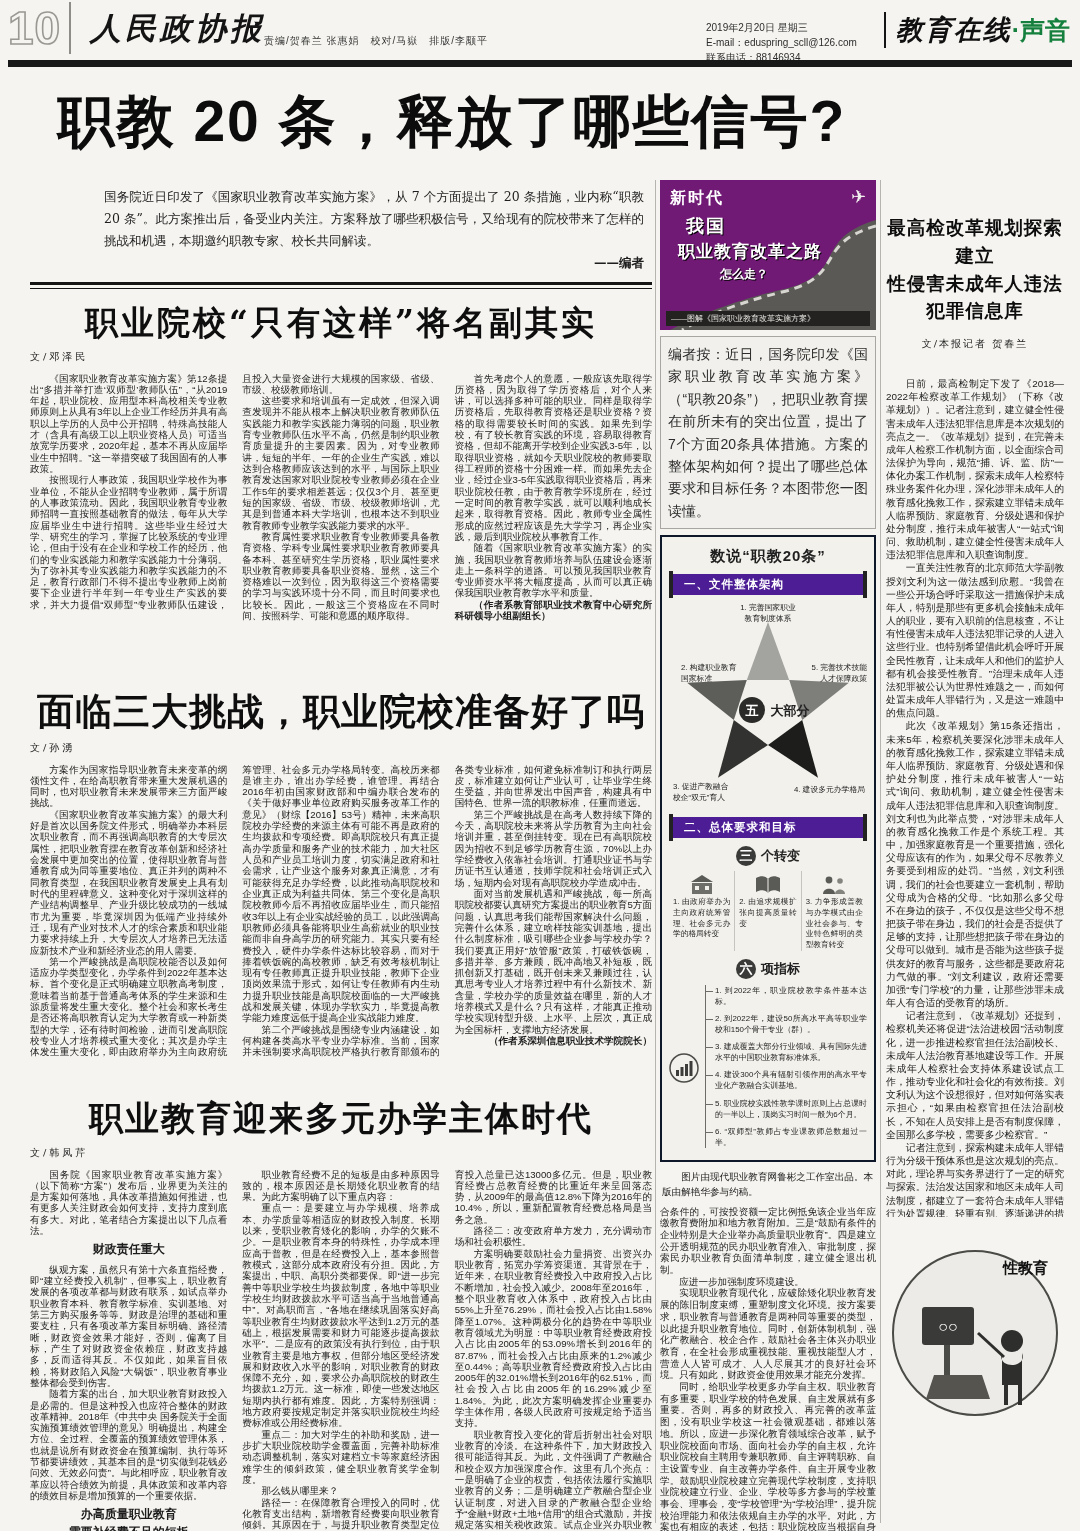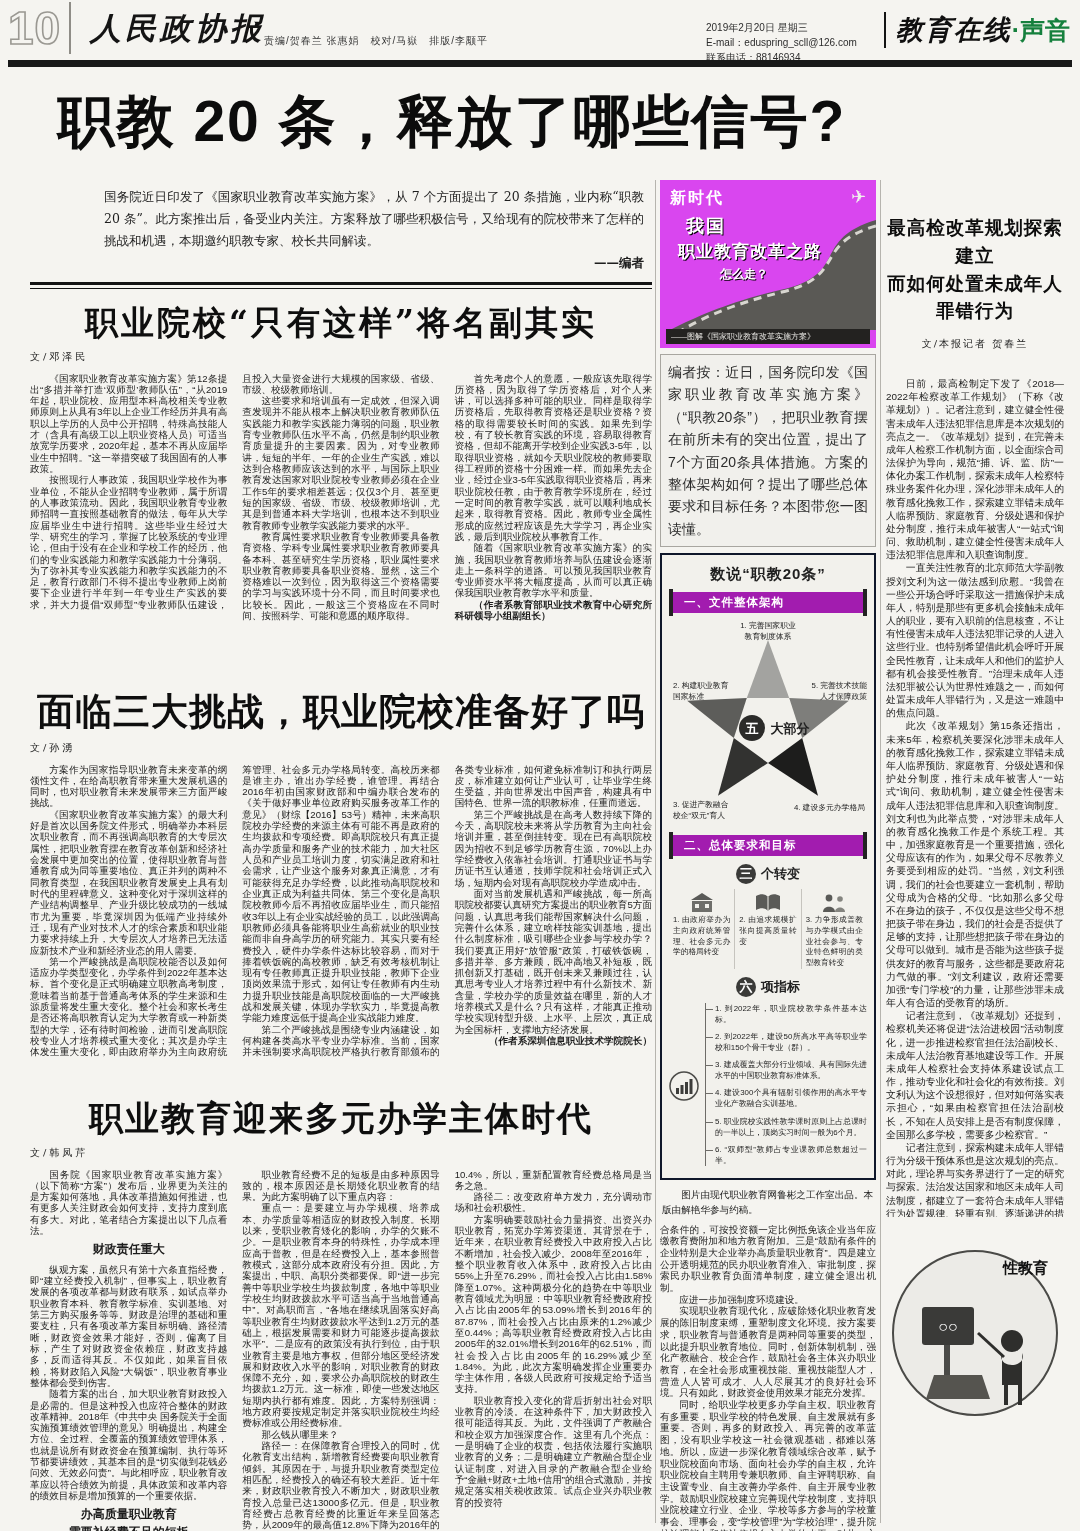--- a/index.html
+++ b/index.html
@@ -38,38 +38,38 @@
   .cols3 p, .col4 p, .r-body p{margin:0;text-indent:2em;}
   p.sub{font-weight:700;text-align:center;text-indent:0;font-size:12px;line-height:1.45;margin:5px 0;
         white-space:pre-line;font-family:"DejaVu Serif",serif;}
   p.tail{font-weight:700;}
   p.tailr{text-align:right;text-indent:0;font-weight:700;}
   p.noindent{text-indent:0;}
   
   .vrule{position:absolute;top:180px;bottom:8px;width:1px;background:#b6b4ae;}
   
   .mid{position:absolute;left:660px;top:180px;width:216px;}
-  .promo{position:relative;height:168px;background:#d946ef;overflow:hidden;color:#fff;}
+  .promo{position:relative;height:150px;background:#701a75;overflow:hidden;color:#fff;}
   .promo-tag{position:absolute;left:10px;top:8px;font-size:16px;font-weight:900;letter-spacing:2px;}
   .promo-l1{position:absolute;left:26px;top:34px;font-size:18px;font-weight:900;letter-spacing:2px;text-shadow:1px 1px 0 #000;}
   .promo-l2{position:absolute;left:18px;top:60px;font-size:17px;font-weight:900;letter-spacing:1px;text-shadow:1px 1px 0 #000;}
   .promo-l3{position:absolute;left:60px;top:86px;font-size:12px;font-weight:900;text-shadow:1px 1px 0 #000;}
   .promo-plane{position:absolute;right:10px;top:6px;font-size:18px;color:#f0efec;}
   .promo-sub{position:absolute;left:6px;right:6px;bottom:4px;background:#232220;font-size:8px;padding:2px 5px;color:#e9e8e4;}
   .note{margin:6px 0;padding:6px 7px;border:1px solid #a8a6a0;background:#f1f0ec;font-size:14px;line-height:1.6;text-align:justify;color:#2c2c2c;}
   .infog{border:2px solid #0f172a;background:#f2f1ec;padding:8px 7px 6px;}
   .ig-title{text-align:center;font-size:15px;font-weight:900;letter-spacing:1px;margin:2px 0 8px;color:#1f1f1f;}
-  .ig-bar{position:relative;background:#a21caf;color:#fff;font-size:11.5px;font-weight:700;padding:3px 12px;margin:8px 3px 6px;letter-spacing:1px;}
+  .ig-bar{position:relative;background:#4c1d95;color:#fff;font-size:11.5px;font-weight:700;padding:3px 12px;margin:8px 3px 6px;letter-spacing:1px;}
   .ig-bar::before,.ig-bar::after{content:"";position:absolute;top:-3px;bottom:-3px;width:4px;background:#222;}
   .ig-bar::before{left:-3px;} .ig-bar::after{right:-3px;}
   .starwrap{position:relative;height:208px;margin:2px 0 4px;}
   .starwrap svg{position:absolute;left:50%;top:50%;transform:translate(-50%,-50%);}
   .sl{position:absolute;font-size:7.8px;line-height:1.35;white-space:pre-line;color:#222;}
   .sl1{left:50%;top:2px;transform:translateX(-50%);text-align:center;}
-  .sl2{left:4px;top:62px;text-align:left;}
+  .sl2{left:12px;top:62px;text-align:left;}
   .sl5{right:0;top:62px;text-align:right;}
   .sl3{left:4px;bottom:6px;}
   .sl4{right:2px;bottom:14px;text-align:right;}
   .chead{text-align:center;margin:8px 0 5px;font-size:13px;font-weight:800;color:#222;}
   .cnum{display:inline-block;width:20px;height:20px;line-height:20px;border-radius:50%;background:#3a3a38;color:#fff;
         font-size:13px;margin-right:5px;text-align:center;}
   .transforms{display:flex;}
   .tr-item{flex:1;font-size:7.7px;line-height:1.4;text-align:justify;padding:0 4px;border-right:1px solid #c6c4be;}
   .tr-item:last-child{border-right:none;}
   .tr-item svg{display:block;margin:4px auto 2px;}
@@ -154,20 +154,21 @@
       <div class="cols3">
 
       <p>国务院《国家职业教育改革实施方案》（以下简称“方案”）发布后，业界更为关注的是方案如何落地，具体改革措施如何推进，也有更多人关注财政会如何支持，支持力度到底有多大。对此，笔者结合方案提出以下几点看法。</p>
           <p class="sub">财政责任重大</p>
           <p>纵观方案，虽然只有第十六条直指经费，即“建立经费投入机制”，但事实上，职业教育发展的各项改革都与财政有联系，如试点举办职业教育本科、教育教学标准、实训基地、对第三方购买服务等等。财政是治理的基础和重要支柱，只有各项改革方案目标明确、路径清晰，财政资金效果才能好，否则，偏离了目标，产生了对财政资金依赖症，财政支持越多，反而适得其反。不仅如此，如果盲目依赖，将财政陷入风险“大锅饭”，职业教育事业整体都会受到伤害。</p>
           <p>随着方案的出台，加大职业教育财政投入是必需的。但是这种投入也应符合整体的财政改革精神。2018年《中共中央 国务院关于全面实施预算绩效管理的意见》明确提出，构建全方位、全过程、全覆盖的预算绩效管理体系，也就是说所有财政资金在预算编制、执行等环节都要讲绩效，其基本目的是“切实做到花钱必问效、无效必问责”。与此相呼应，职业教育改革应以符合绩效为前提，具体政策和改革内容的绩效目标是增加预算的一个重要依据。</p>
           <p class="sub">办高质量职业教育
 需要补经费不足的短板</p>
           <p>职业教育经费不足的短板是由多种原因导致的，根本原因还是长期矮化职业教育的结果。为此方案明确了以下重点内容：</p>
           <p>重点一：是要建立与办学规模、培养成本、办学质量等相适应的财政投入制度。长期以来，受职业教育矮化的影响，办学的欠账不少。一是职业教育本身的特殊性，办学成本理应高于普教，但是在经费投入上，基本参照普教模式，这部分成本政府没有分担。因此，方案提出，中职、高职分类都要保。即“进一步完善中等职业学校生均拨款制度，各地中等职业学校生均财政拨款水平可适当高于当地普通高中”。对高职而言，“各地在继续巩固落实好高等职业教育生均财政拨款水平达到1.2万元的基础上，根据发展需要和财力可能逐步提高拨款水平”。二是应有的政策没有执行到位，由于职业教育主要是地方事权，但部分地区受经济发展和财政收入水平的影响，对职业教育的财政保障不充分，如，要求公办高职院校的财政生均拨款1.2万元。这一标准，即使一些发达地区短期内执行都有难度。因此，方案特别强调：地方政府要按规定制定并落实职业院校生均经费标准或公用经费标准。</p>
+          <p>重点二：加大对学生的补助和奖励，进一步扩大职业院校助学金覆盖面，完善补助标准动态调整机制，落实对建档立卡等家庭经济困难学生的倾斜政策，健全职业教育奖学金制度。</p>
           <p>那么钱从哪里来？</p>
           <p>路径一：在保障教育合理投入的同时，优化教育支出结构，新增教育经费要向职业教育倾斜。其原因在于，与提升职业教育类型定位相匹配，经费投入的确还有较大差距。近十年来，财政职业教育投入不断加大，财政职业教育投入总量已达13000多亿元。但是，职业教育经费占总教育经费的比重近年来呈回落态势，从2009年的最高值12.8%下降为2016年的10.4%，所以，重新配置教育经费总格局是当务之急。</p>
           <p>路径二：改变政府单方发力，充分调动市场和社会积极性。</p>
           <p>方案明确要鼓励社会力量捐资、出资兴办职业教育，拓宽办学筹资渠道。其背景在于，近年来，在职业教育经费投入中政府投入占比不断增加，社会投入减少。2008年至2016年，整个职业教育收入体系中，政府投入占比由55%上升至76.29%，而社会投入占比由1.58%降至1.07%。这种两极分化的趋势在中等职业教育领域尤为明显：中等职业教育经费政府投入占比由2005年的53.09%增长到2016年的87.87%，而社会投入占比由原来的1.2%减少至0.44%；高等职业教育经费政府投入占比由2005年的32.01%增长到2016年的62.51%，而社会投入占比由2005年的16.29%减少至1.84%。为此，此次方案明确发挥企业重要办学主体作用，各级人民政府可按规定给予适当支持。</p>
           <p>职业教育投入变化的背后折射出社会对职业教育的冷淡。在这种条件下，加大财政投入很可能适得其反。为此，文件强调了产教融合和校企双方加强深度合作。这里有几个亮点：一是明确了企业的权责，包括依法履行实施职业教育的义务；二是明确建立产教融合型企业认证制度，对进入目录的产教融合型企业给予“金融+财政+土地+信用”的组合式激励，并按规定落实相关税收政策。试点企业兴办职业教育的投资符</p>
         </div>
     </article>
   </div>
 
   <div class="vrule" style="left:655px;"></div>
@@ -281,21 +282,21 @@
         <p>应进一步加强制度环境建设。</p>
         <p>实现职业教育现代化，应破除矮化职业教育发展的陈旧制度束缚，重塑制度文化环境。按方案要求，职业教育与普通教育是两种同等重要的类型，以此提升职业教育地位。同时，创新体制机制，强化产教融合、校企合作，鼓励社会各主体兴办职业教育，在全社会形成重视技能、重视技能型人才，营造人人皆可成才、人人尽展其才的良好社会环境。只有如此，财政资金使用效果才能充分发挥。</p>
         <p>同时，给职业学校更多办学自主权。职业教育有多重要，职业学校的特色发展、自主发展就有多重要。否则，再多的财政投入、再完善的改革蓝图，没有职业学校这一社会微观基础，都难以落地。所以，应进一步深化教育领域综合改革，赋予职业院校面向市场、面向社会办学的自主权，允许职业院校自主聘用专兼职教师、自主评聘职称、自主设置专业、自主改善办学条件、自主开展专业教学。鼓励职业院校建立完善现代学校制度，支持职业院校建立行业、企业、学校等多方参与的学校董事会、理事会，变“学校管理”为“学校治理”，提升院校治理能力和依法依规自主办学的水平。对此，方案也有相应的表述，包括：职业院校应当根据自身特点和人才培养需要，主动与具备条件的企业在人才培养、技术创新、就业创业、社会服务、文化传承等方面开展合作。方案还提出，学校积极为企业提供所需的课程、师资等资源，校企合作中，学校可从中获得智力、专利、教育、劳务等报酬，具体分配由学校按规定自行处理。</p>
         <p class="tail">（作者系中国财政科学研究院教科文研究中心主任、研究员、博士生导师）</p>
       </div>
   </aside>
 
   <aside class="right">
     <div class="r-head">
       <div>最高检改革规划探索建立</div>
-      <div>而如何处置未成年人罪错行为</div>
+      <div>性侵害未成年人违法犯罪信息库</div>
     </div>
     <div class="r-byline">文/本报记者 贺春兰</div>
     <div class="r-body">
 
     <p>日前，最高检制定下发了《2018—2022年检察改革工作规划》（下称《改革规划》）。记者注意到，建立健全性侵害未成年人违法犯罪信息库是本次规划的亮点之一。《改革规划》提到，在完善未成年人检察工作机制方面，以全面综合司法保护为导向，规范“捕、诉、监、防”一体化办案工作机制，探索未成年人检察特殊业务案件化办理，深化涉罪未成年人的教育感化挽救工作，探索建立罪错未成年人临界预防、家庭教育、分级处遇和保护处分制度，推行未成年被害人“一站式”询问、救助机制，建立健全性侵害未成年人违法犯罪信息库和入职查询制度。</p>
         <p>一直关注性教育的北京师范大学副教授刘文利为这一做法感到欣慰。“我曾在一些公开场合呼吁采取这一措施保护未成年人，特别是那些有更多机会接触未成年人的职业，要有入职前的信息核查，不让有性侵害未成年人违法犯罪记录的人进入这些行业。也特别希望借此机会呼吁开展全民性教育，让未成年人和他们的监护人都有机会接受性教育。”治理未成年人违法犯罪被公认为世界性难题之一，而如何处置未成年人罪错行为，又是这一难题中的焦点问题。</p>
         <p>此次《改革规划》第15条还指出，未来5年，检察机关要深化涉罪未成年人的教育感化挽救工作，探索建立罪错未成年人临界预防、家庭教育、分级处遇和保护处分制度，推行未成年被害人“一站式”询问、救助机制，建立健全性侵害未成年人违法犯罪信息库和入职查询制度。刘文利也为此举点赞，“对涉罪未成年人的教育感化挽救工作是个系统工程。其中，加强家庭教育是一个重要措施，强化父母应该有的作为，如果父母不尽教养义务要受到相应的处罚。”当然，刘文利强调，我们的社会也要建立一套机制，帮助父母成为合格的父母。“比如那么多父母不在身边的孩子，不仅仅是这些父母不想把孩子带在身边，我们的社会是否提供了足够的支持，让那些想把孩子带在身边的父母可以做到。城市是否能为这些孩子提供友好的教育与服务，这些都是要政府花力气做的事。”刘文利建议，政府还需要加强“专门学校”的力量，让那些涉罪未成年人有合适的受教育的场所。</p>
         <p>记者注意到，《改革规划》还提到，检察机关还将促进“法治进校园”活动制度化，进一步推进检察官担任法治副校长、未成年人法治教育基地建设等工作。开展未成年人检察社会支持体系建设试点工作，推动专业化和社会化的有效衔接。刘文利认为这个设想很好，但对如何落实表示担心，“如果由检察官担任法治副校长，不知在人员安排上是否有制度保障，全国那么多学校，需要多少检察官。”</p>
         <p>记者注意到，探索构建未成年人罪错行为分级干预体系也是这次规划的亮点。对此，理论界与实务界进行了一定的研究与探索。法治发达国家和地区未成年人司法制度，都建立了一套符合未成年人罪错行为处置规律、轻重有别、逐渐递进的措施体系，对未成年人的罪错行为进行了分级干预。刘文利表示，构建未成年人罪错行为分级干预体系，这是中国法制建设的重要进步，很期待未来有更多研究和实践。</p>
       </div>

